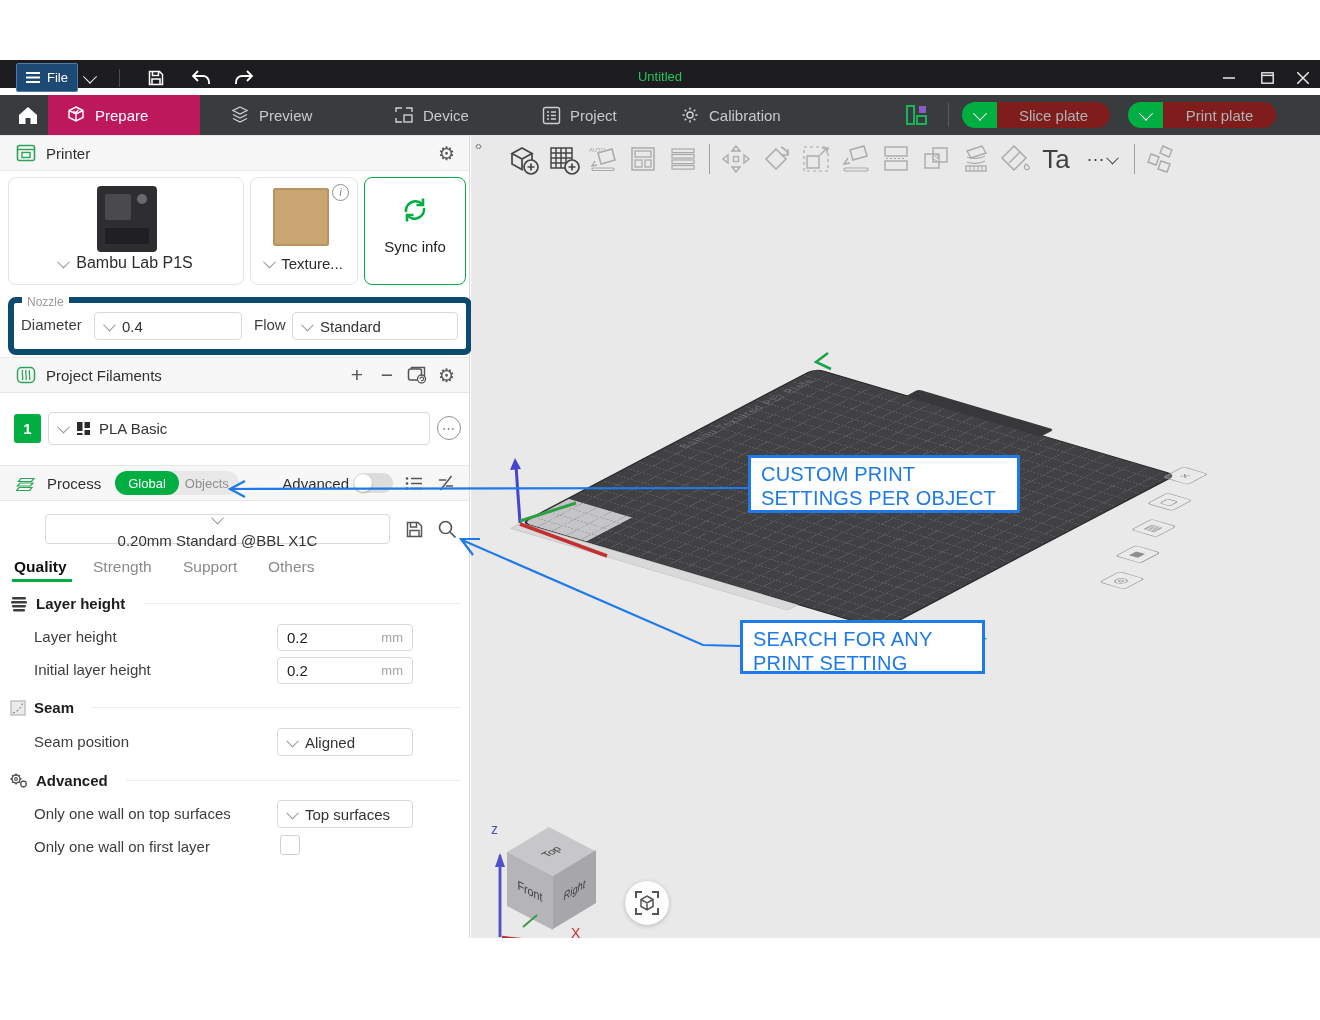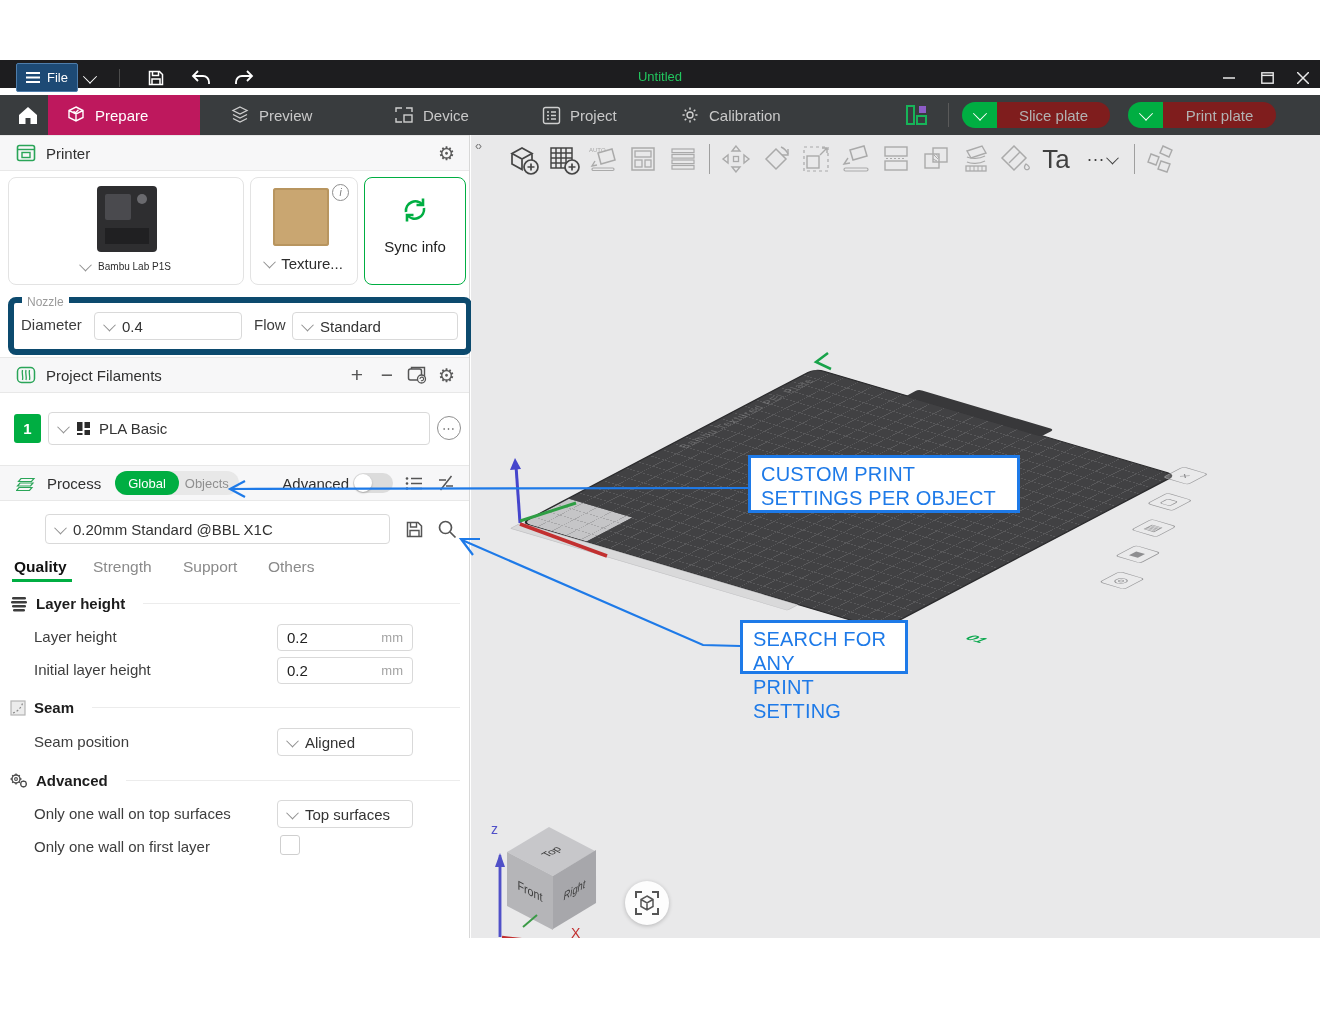--- a/index.html
+++ b/index.html
@@ -196,21 +196,21 @@
       <span style="margin-left:10px;">Printer</span>
       <span style="position:absolute;right:14px;font-size:19px;color:#5a5a5a;">⚙</span>
     </div>
 
     <div class="abs card" style="left:8px;top:42px;width:236px;height:108px;">
       <div class="abs" style="left:88px;top:8px;width:60px;height:66px;background:#2e2e30;border-radius:4px;">
         <div class="abs" style="left:8px;top:8px;width:26px;height:26px;background:#4a4a4e;border-radius:2px;"></div>
         <div class="abs" style="left:40px;top:8px;width:10px;height:10px;background:#6a6a6e;border-radius:50%;"></div>
         <div class="abs" style="left:8px;top:42px;width:44px;height:16px;background:#202022;"></div>
       </div>
-      <div class="flex" style="position:absolute;left:0;right:0;bottom:12px;justify-content:center;gap:8px;font-size:10px;color:#2d2d2d;">
+      <div class="flex" style="position:absolute;left:0;right:0;bottom:12px;justify-content:center;gap:8px;font-size:16px;color:#2d2d2d;">
         <span class="chv"></span>
         <span>Bambu Lab P1S</span>
       </div>
     </div>
     <div class="abs card" style="left:250px;top:42px;width:108px;height:108px;">
       <div class="abs" style="left:22px;top:10px;width:56px;height:58px;background:#c9a671;border-radius:3px;box-shadow:inset 0 0 0 2px #b8955f;"></div>
       <div class="abs" style="right:8px;top:6px;width:15px;height:15px;border:1.2px solid #8e8e8e;border-radius:50%;font-size:10px;color:#777;display:flex;align-items:center;justify-content:center;font-style:italic;">i</div>
       <div class="flex" style="position:absolute;left:0;right:0;bottom:12px;justify-content:center;gap:7px;font-size:15px;color:#2d2d2d;">
         <span class="chv"></span>
         <span>Texture...</span>
@@ -302,21 +302,21 @@
           </svg>
       </span>
       <span style="position:absolute;right:14px;">
         <svg width="18" height="16" viewBox="0 0 18 16">
             <path d="M14.5 1 3.5 15" stroke="#555" stroke-width="1.5"></path>
             <path d="M2 5h7M9 11h7" stroke="#555" stroke-width="1.5"></path>
           </svg>
       </span>
     </div>
 
-    <div class="abs dd" style="left:45px;top:379px;width:345px;height:30px;">
+    <div class="abs dd" style="left:45px;top:379px;width:345px;height:30px;flex-direction:column;">
       <span class="chv"></span>
       <span>0.20mm Standard @BBL X1C</span>
     </div>
     <span class="abs" style="left:405px;top:385px;">
       <svg width="19" height="19" viewBox="0 0 19 19">
           <path d="M2.5 2.5h10.5l3.5 3.5v10.5h-14z" stroke="#555" stroke-width="1.5" fill="none"></path>
           <path d="M5.5 2.5v4.5h6V2.5 M5 16.5v-6h9v6" stroke="#555" stroke-width="1.4" fill="none"></path>
         </svg>
     </span>
     <span class="abs" style="left:437px;top:384px;">
@@ -564,18 +564,18 @@
     <polyline points="245,481 230,489 245,497" fill="none" stroke="#1E7AE8" stroke-width="2.2"></polyline>
 
     <polyline points="462,540 703,645 740,646" fill="none" stroke="#1E7AE8" stroke-width="2.2"></polyline>
     <polyline points="473,555 461,539 480,539" fill="none" stroke="#1E7AE8" stroke-width="2.2"></polyline>
   </svg>
 
   <div class="abs callout" style="left:748px;top:455px;width:272px;height:58px;">
     <div>CUSTOM PRINT</div>
     <div>SETTINGS PER OBJECT</div>
   </div>
-  <div class="abs callout" style="left:740px;top:620px;width:168px;height:54px;">
+  <div class="abs callout" style="left:740px;top:620px;width:245px;height:54px;">
     <div>SEARCH FOR ANY</div>
     <div>PRINT SETTING</div>
   </div>
 
 </div>
 
 </body></html>

